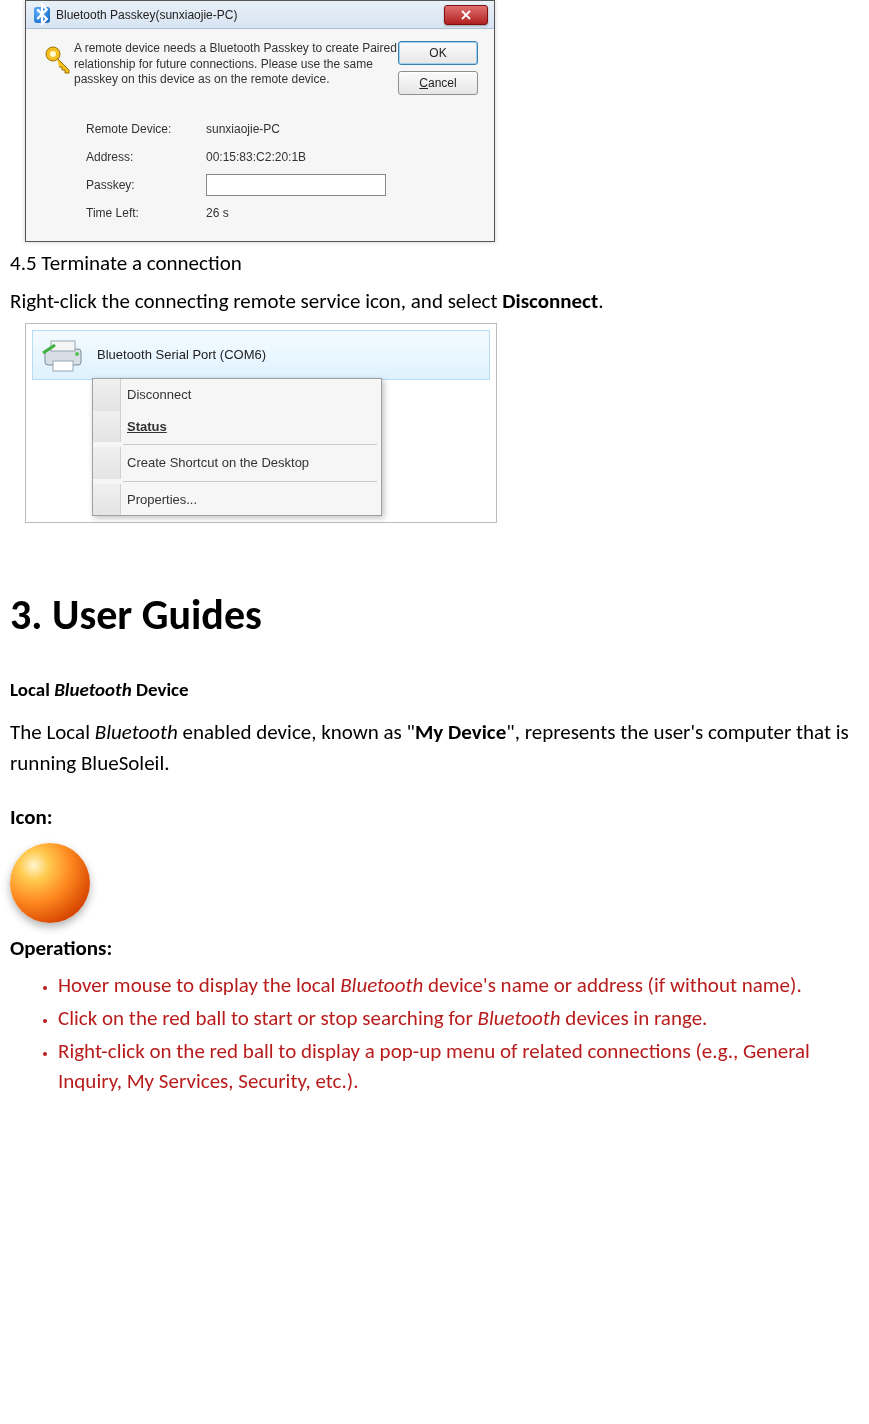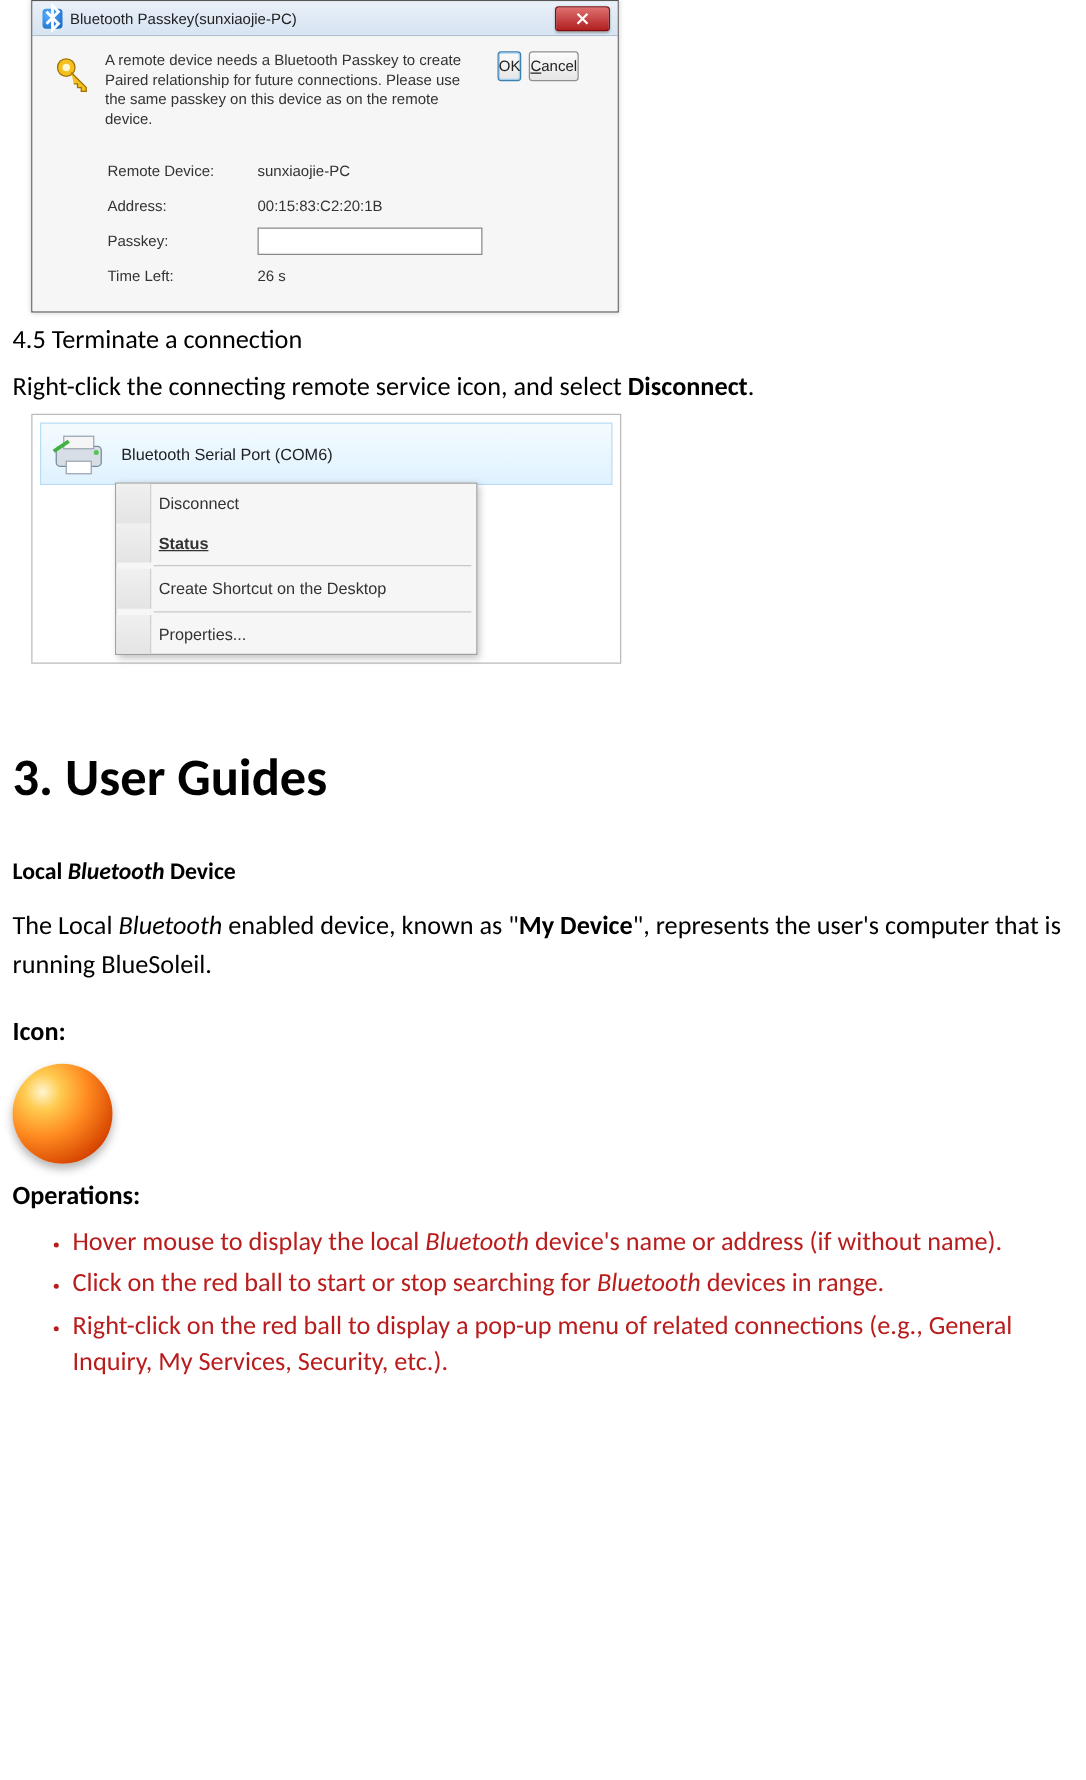--- a/index.html
+++ b/index.html
@@ -50,31 +50,31 @@
     display: flex; align-items: center; justify-content: center;
     font-size: 12px; font-weight: bold;
     box-shadow: 0 1px 2px rgba(0,0,0,0.3);
   }
   .dialog-body {
     padding: 12px 16px 14px 16px;
     background: #f6f6f6;
   }
   .dialog-top {
     display: flex;
-    gap: 10px;
+    gap: 0;
     margin-bottom: 20px;
   }
   .key-icon {
     width: 32px; height: 32px; flex: 0 0 32px;
     position: relative;
     margin-top: 2px;
   }
   .key-icon svg { width: 100%; height: 100%; }
   .msg { flex: 1; font-size: 12px; color: #333; line-height: 1.3; }
-  .btns { width: 80px; flex: 0 0 80px; display: flex; gap: 6px; }
+  .btns { width: 80px; flex: 0 0 80px; display: flex; flex-direction: column; gap: 6px; }
   .win-btn {
     height: 24px;
     background: linear-gradient(#fbfbfb, #e6e6e6);
     border: 1px solid #8f8f8f;
     border-radius: 3px;
     font-size: 12px;
     display: flex; align-items: center; justify-content: center;
     box-shadow: inset 0 1px 0 #fff;
   }
   .win-btn.default {

